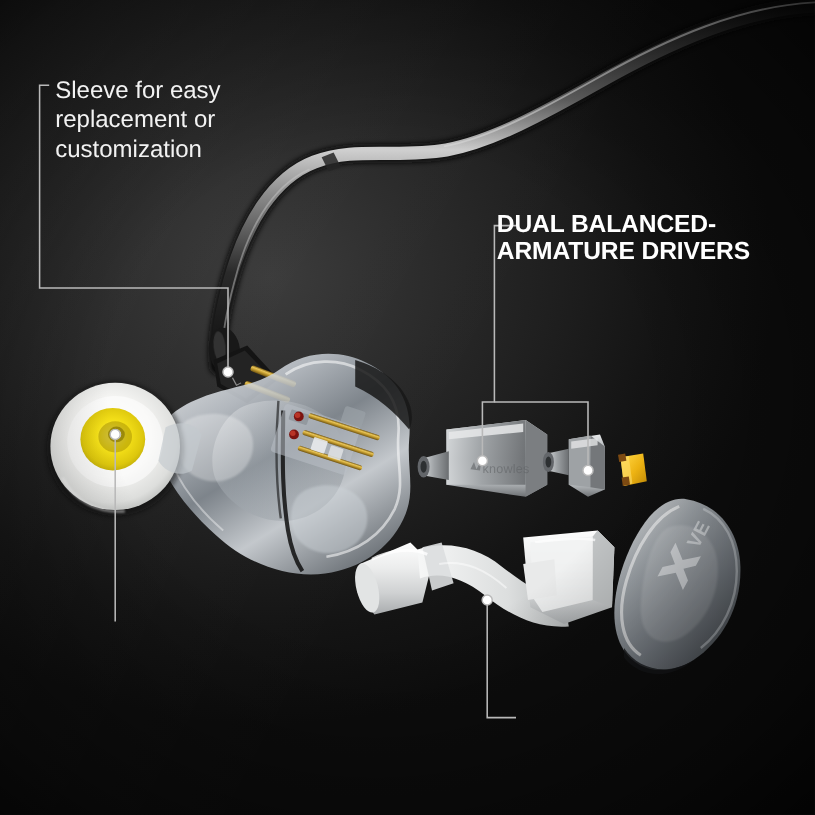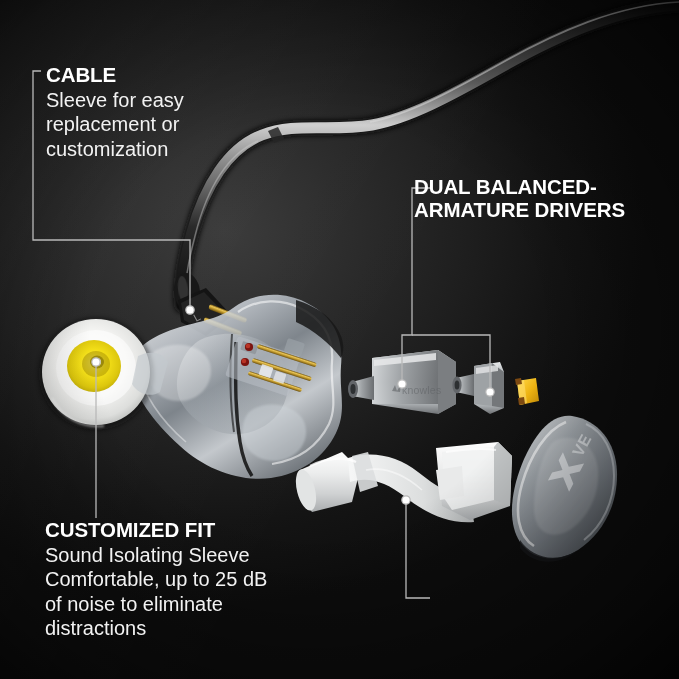--- a/index.html
+++ b/index.html
@@ -354,36 +354,28 @@
     <circle class="node" cx="490" cy="392" r="4.2"></circle>
 
     <path d="M96,366 L96,518"></path>
     <circle class="node" cx="96" cy="362" r="4.2"></circle>
 
     <path d="M406,504 L406,598 L430,598"></path>
     <circle class="node" cx="406" cy="500" r="4.2"></circle>
   </svg>
 
   <div class="callout" id="callout-cable">
-    <p class="head">CABLE</p>
     <p class="body">Sleeve for easy
 replacement or
 customization</p>
   </div>
 
   <div class="callout" id="callout-drivers">
     <p class="head">DUAL BALANCED-
 ARMATURE DRIVERS</p>
   </div>
 
-  <div class="callout" id="callout-fit">
-    <p class="head">CUSTOMIZED FIT</p>
-    <p class="body">Sound Isolating Sleeve
-Comfortable, up to 25 dB
-of noise to eliminate
-distractions</p>
-  </div>
 
 
   <span class="lbl-hidden">L</span>
   <span class="lbl-hidden">knowles</span>
 
 </div>
 
 </body></html>

